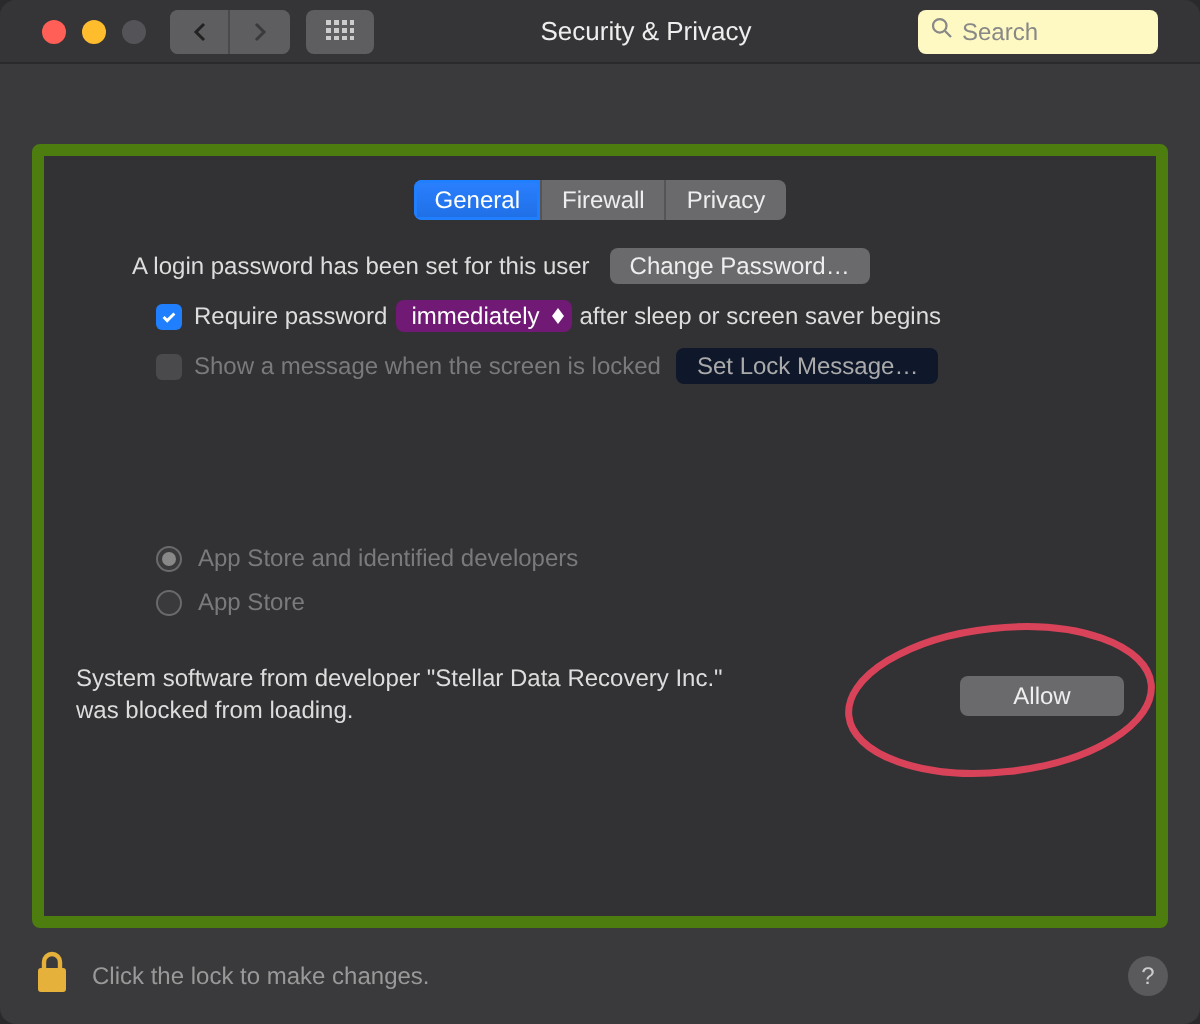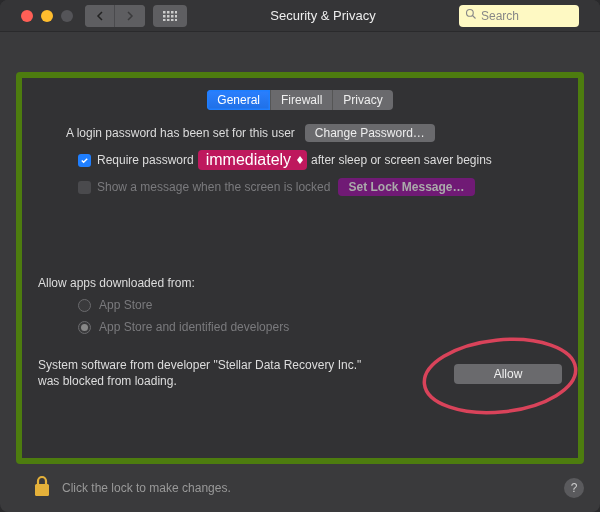--- a/index.html
+++ b/index.html
@@ -31,47 +31,47 @@
   .tab { font-size:12px; padding:3px 10px; background:#6a6a6d; color:#eee; border-right:1px solid #555; cursor:pointer; }
   .tab:last-child { border-right:none;text-align:right; }
   .tab.active { background:#666668; color:#fff; box-shadow: inset 0 0 0 1.5px #1f7fff; background: linear-gradient(#2b80ff,#1f6fe5); }
 
   .section { font-size:12px; color:#ddd; }
   .row { display:flex; align-items:center; margin-bottom:8px; }
   .indent1 { margin-left:28px; }
   .indent2 { margin-left:40px; }
 
   .btn { background:#6a6a6d; color:#eee; font-size:12px; border-radius:4px; padding:2px 10px; display:inline-flex; align-items:center; cursor:pointer; border:none; }
-  .btn.disabled { background:#701a75; color:#aaa;font-weight:bold; }
+  .btn.disabled { background:#0f172a; color:#aaa; }
 
   .checkbox { width:13px; height:13px; border-radius:3px; background:#5a5a5d; margin-right:6px; display:inline-flex; align-items:center; justify-content:center; flex-shrink:0; }
   .checkbox.on { background:#1f7fff; }
   .checkbox svg { width:9px; height:9px; }
   .checkbox.on svg path { stroke:#fff; }
   .checkbox.disabled { background:#4a4a4d; }
   .checkbox.disabled svg path { stroke:#888; }
 
-  .popup { background:#be185d; color:#fff; font-size:16px; border-radius:4px; padding:1px 4px 1px 8px; display:inline-flex; align-items:center; margin:0 4px; }
+  .popup { background:#701a75; color:#fff; font-size:12px; border-radius:4px; padding:1px 4px 1px 8px; display:inline-flex; align-items:center; margin:0 4px; }
   .popup .caret { margin-left:6px; display:flex; flex-direction:column; line-height:4px; }
   .popup .caret svg { width:6px; height:4px; fill:#fff; }
 
   .dim { color:#7a7a7d; }
 
   .radio { width:13px; height:13px; border-radius:50%; border:1px solid #6a6a6d; margin-right:8px; display:inline-flex; align-items:center; justify-content:center; flex-shrink:0; background:#3a3a3c; }
   .radio.selected::after { content:""; width:7px; height:7px; border-radius:50%; background:#888; display:block; }
 
   .block-row { display:flex; align-items:center; justify-content:space-between; margin-top:24px; gap:16px; }
   .block-text { font-size:12px; color:#ddd; max-width:340px; line-height:1.3; }
-  .allow-btn { width:108px; background:#6a6a6d; color:#eee; font-size:12px; border-radius:4px; padding:3px 0; text-align:center; cursor:pointer; }
+  .allow-btn { width:82px; background:#6a6a6d; color:#eee; font-size:12px; border-radius:4px; padding:3px 0; text-align:center; cursor:pointer; }
 
   .annot { position:absolute; pointer-events:none; }
   .annot svg { overflow:visible; }
 
   
-  .footer { position:absolute; bottom:0; left:16px; right:0; height:48px; display:flex; align-items:center; padding:0 16px; }
+  .footer { position:absolute; bottom:0; left:0; right:0; height:48px; display:flex; align-items:center; padding:0 16px; }
   .lock { margin-right:10px; }
   .lock svg { fill:#e5b13a; }
   .foot-text { font-size:12px; color:#999; flex:1; }
   .help { width:20px; height:20px; border-radius:50%; background:#5a5a5d; color:#ccc; display:flex; align-items:center; justify-content:center; font-size:12px; margin-left:10px; }
 </style>
 </head>
 <body>
 
 <div class="window">
 
@@ -164,28 +164,27 @@
       <div class="row indent2 dim">
         <span class="checkbox disabled"></span>
         <span>Show a message when the screen is locked</span>
         <span style="width:8px"></span>
         <button class="btn disabled">Set Lock Message…</button>
       </div>
 
 
       <div style="height:72px"></div>
 
-      <div class="row">Allow apps downloaded from:</div>
+      <div class="row indent2 dim">
+        <span class="radio selected"></span>
+        <span>App Store and identified developers</span>
+      </div>
       <div class="row indent2 dim">
         <span class="radio"></span>
         <span>App Store</span>
-      </div>
-      <div class="row indent2 dim">
-        <span class="radio selected"></span>
-        <span>App Store and identified developers</span>
       </div>
 
       <div class="block-row" style="position:relative;">
         <div class="block-text">System software from developer "Stellar Data Recovery Inc." was blocked from loading.</div>
         <div class="allow-btn">Allow</div>
         <div class="annot" style="right:-26px; top:-32px;">
           <svg width="170" height="90">
             <ellipse cx="82" cy="50" rx="76" ry="36" stroke="#d9435a" stroke-width="3.5" fill="none" transform="rotate(-6 82 50)"></ellipse>
           </svg>
         </div>

